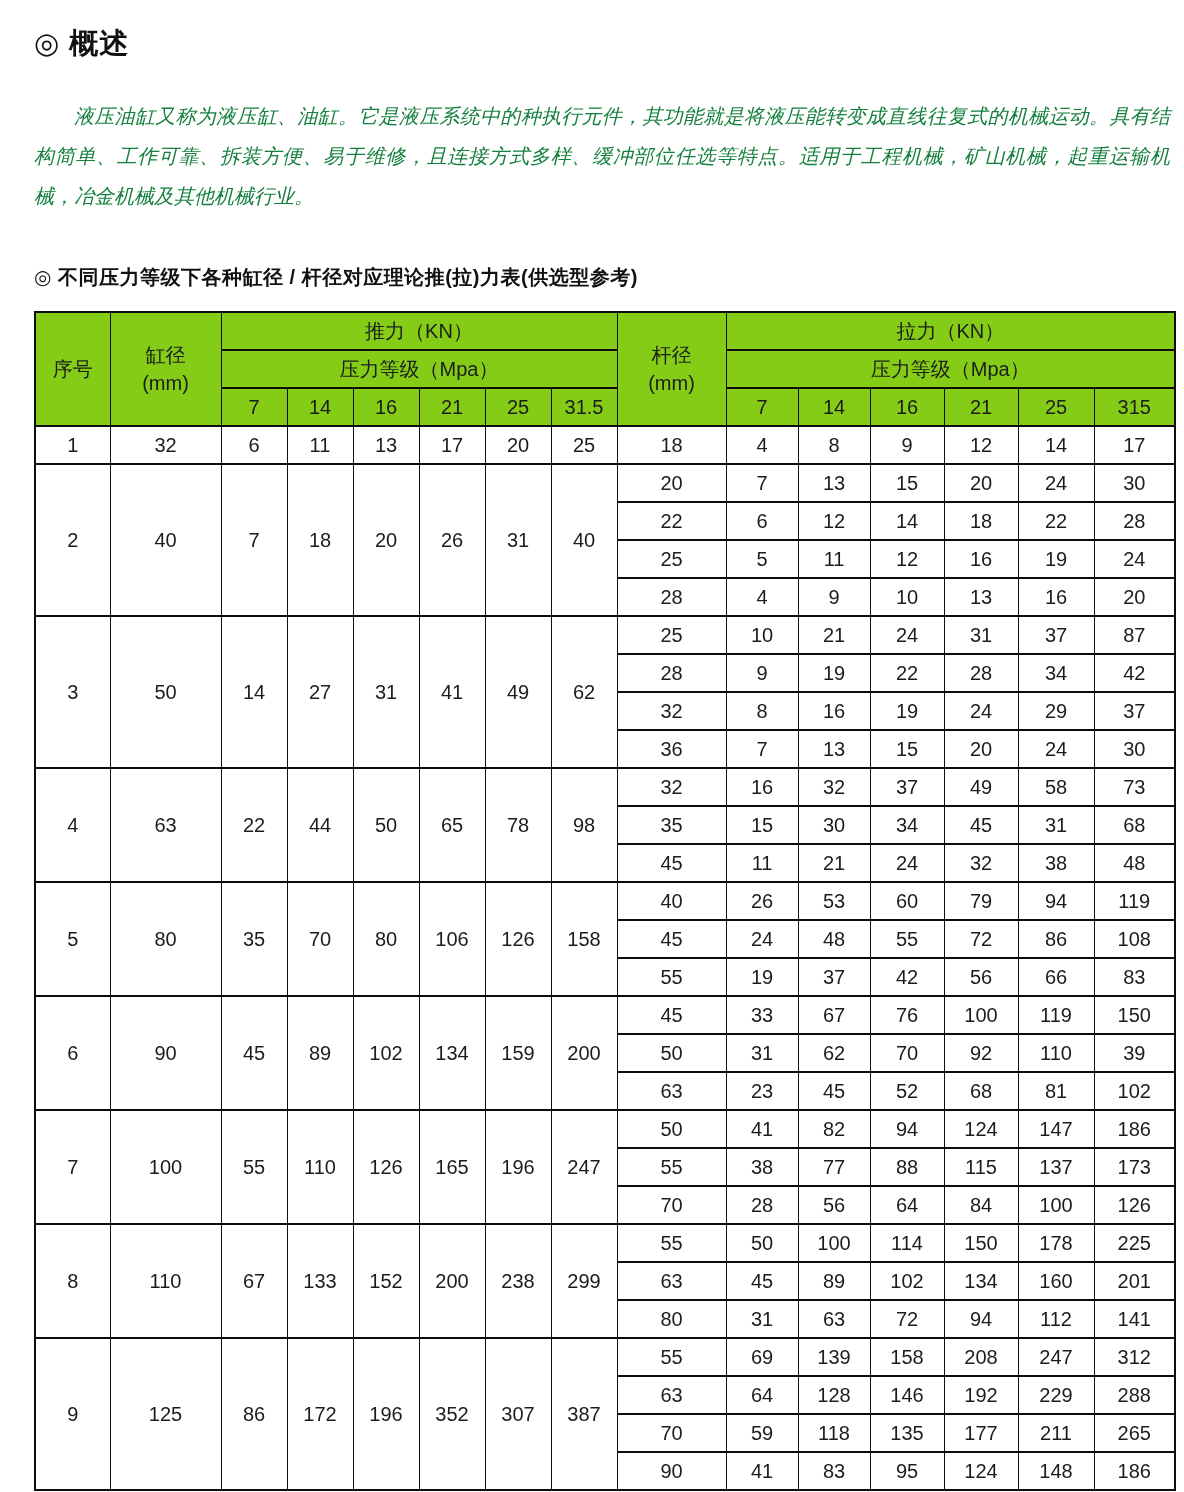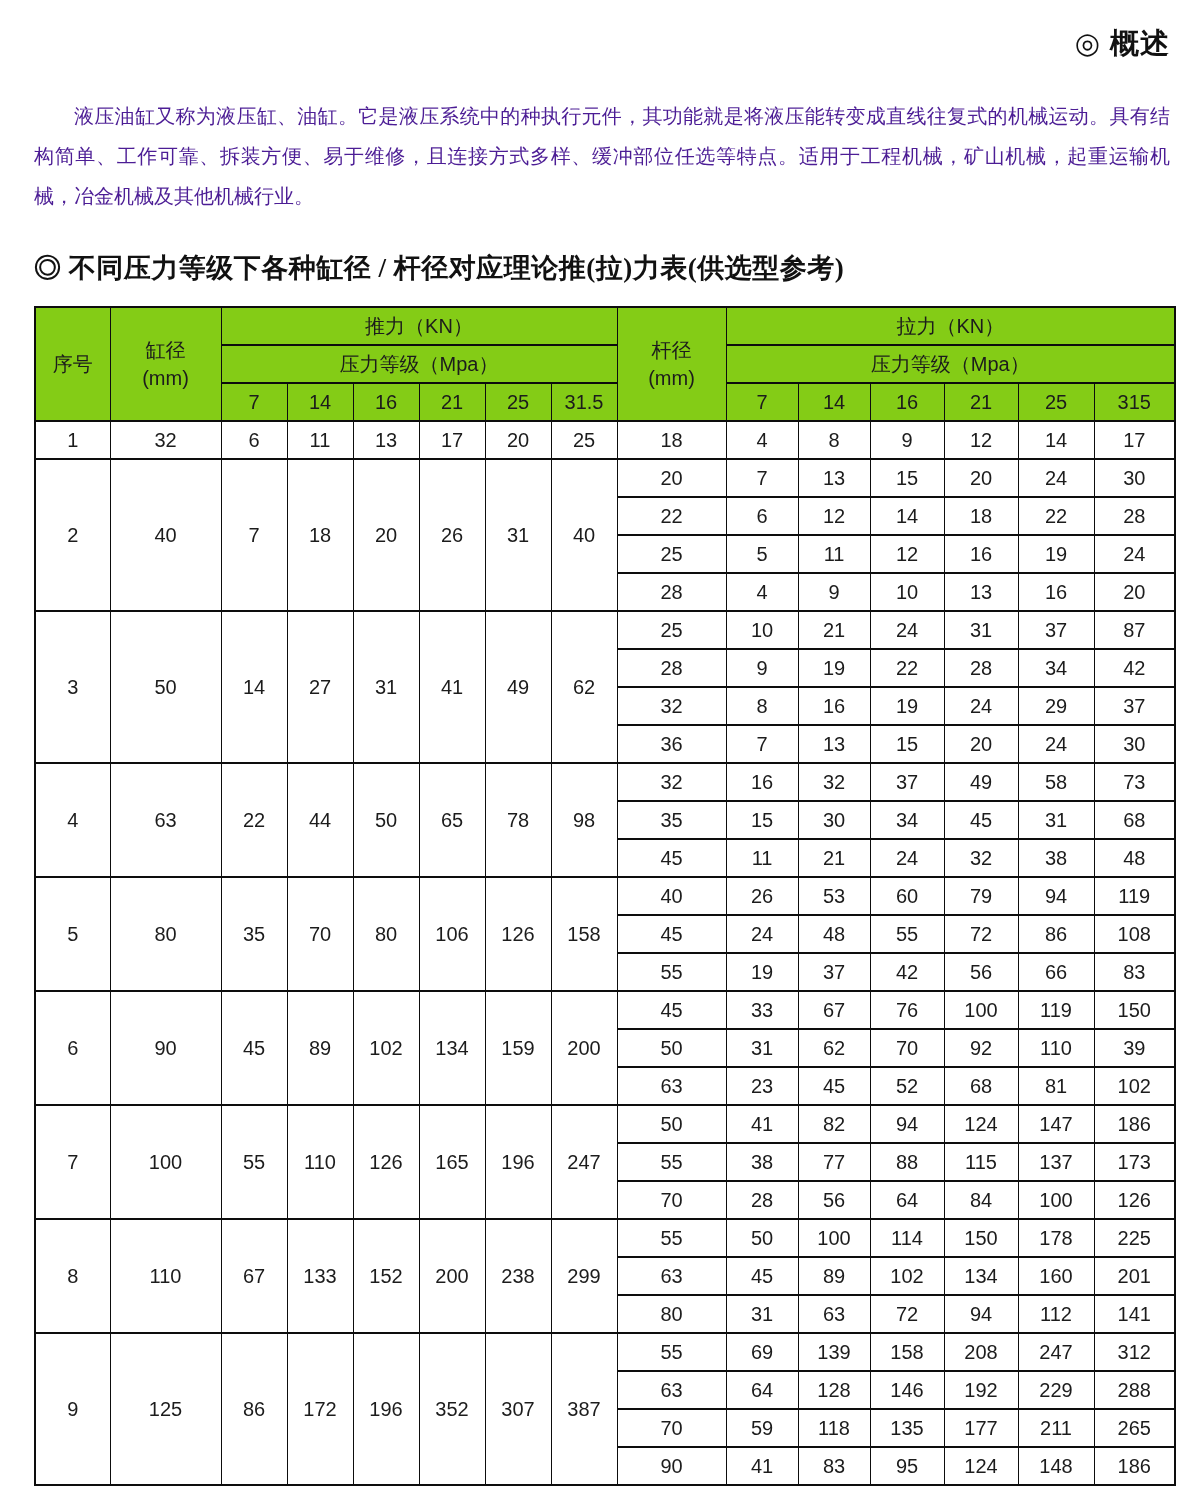--- a/index.html
+++ b/index.html
@@ -17,38 +17,37 @@
     background: #ffffff;
     overflow: hidden;
   }
   h1.sec-heading {
     margin: 0;
     padding: 0;
     font-size: 29px;
     font-weight: bold;
     color: #111111;
     letter-spacing: 1px;
-    text-align: right;
   }
   p.body-text {
     margin: 32px 0 0 0;
     font-size: 20px;
     line-height: 40px;
     text-align: justify;
     text-indent: 2em;
-    color: #4c1d95;
+    color: #15803d;
+    font-style: italic;
   }
   h2.sec-heading2 {
-    margin: 34px 0 0 0;
+    margin: 48px 0 0 0;
     padding: 0;
-    font-size: 27px;
+    font-size: 20px;
     font-weight: bold;
     color: #111111;
     letter-spacing: 0.5px;
-    font-family: Liberation Serif, serif;
   }
   table.force-table {
     margin-top: 20px;
     border-collapse: collapse;
     table-layout: fixed;
     width: 1136px;
     border: 2px solid #0d0d0d;
     font-size: 20px;
     color: #1c1c1c;
   }

